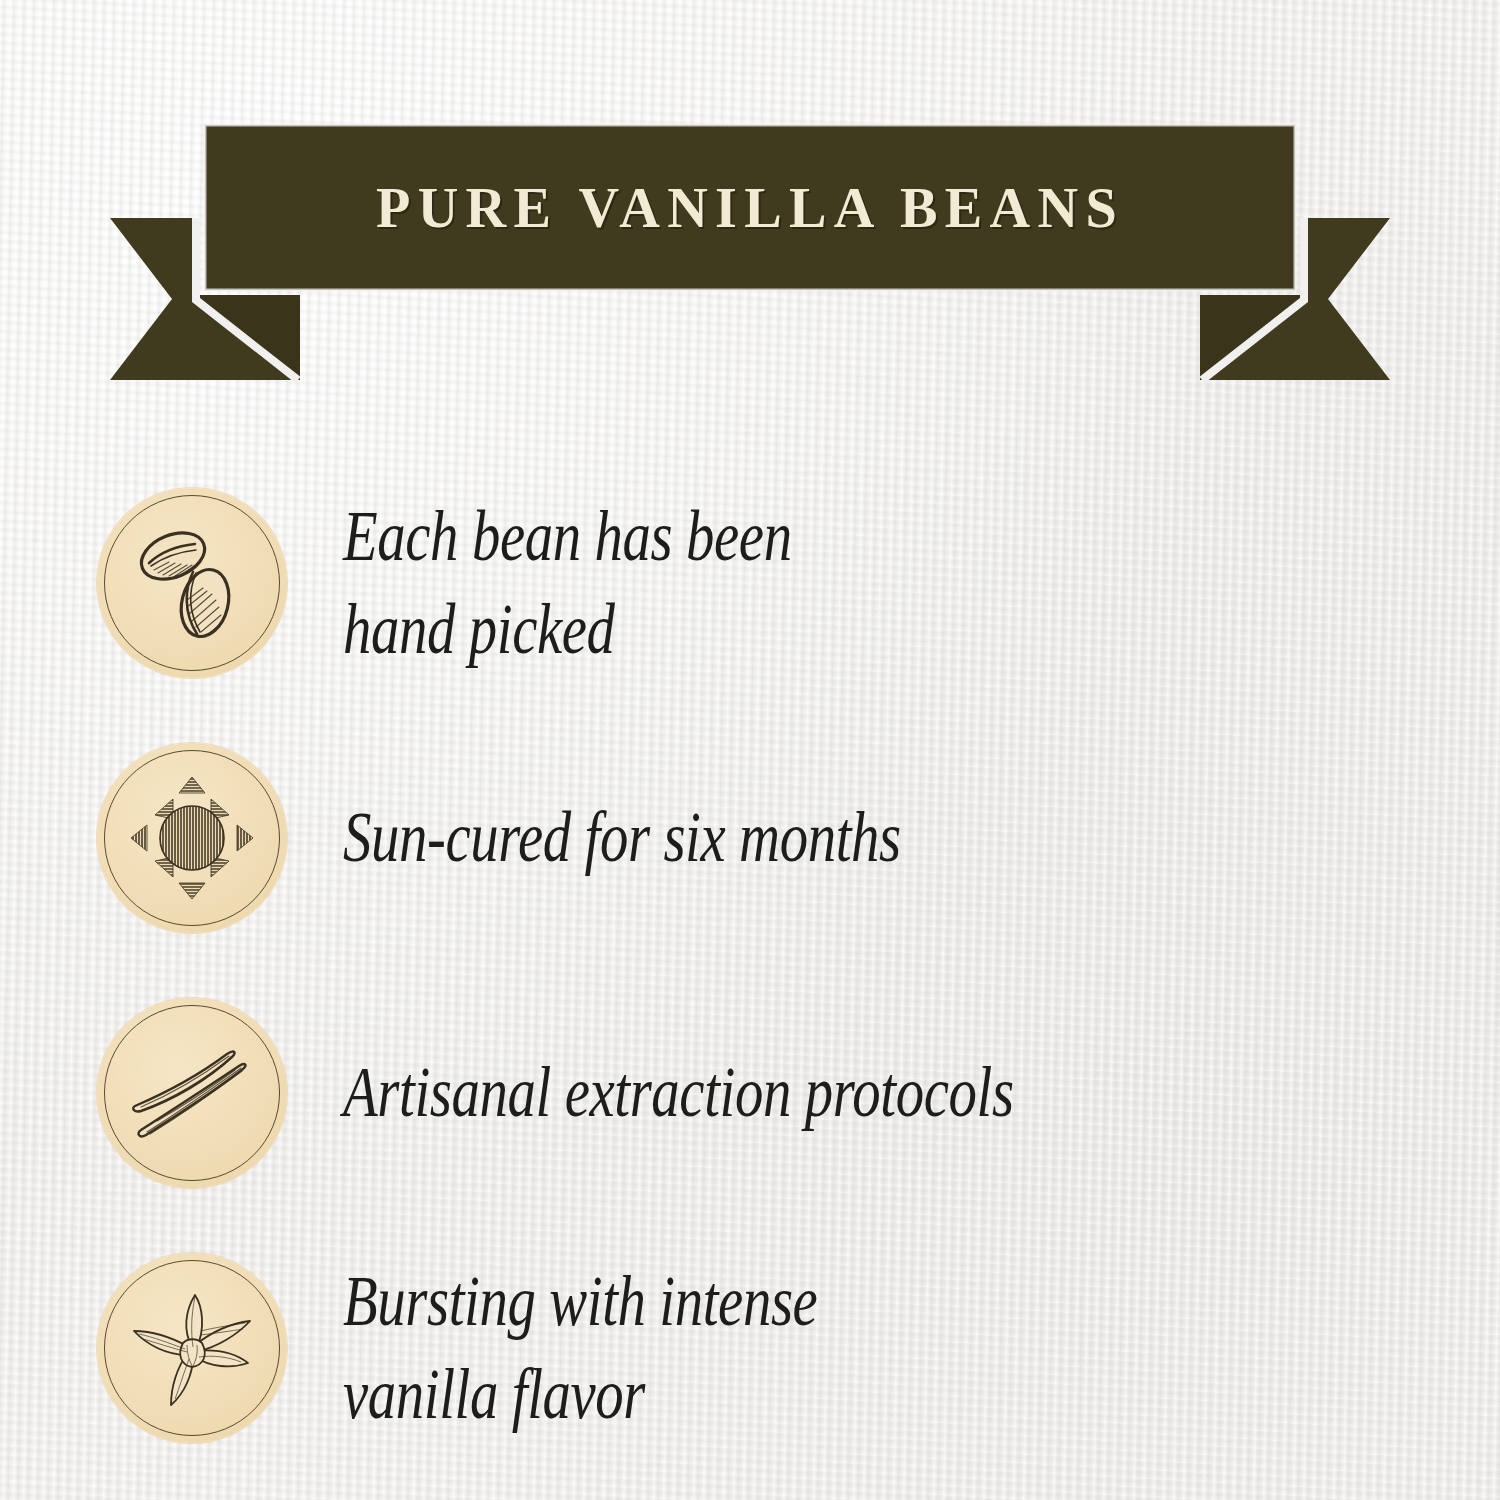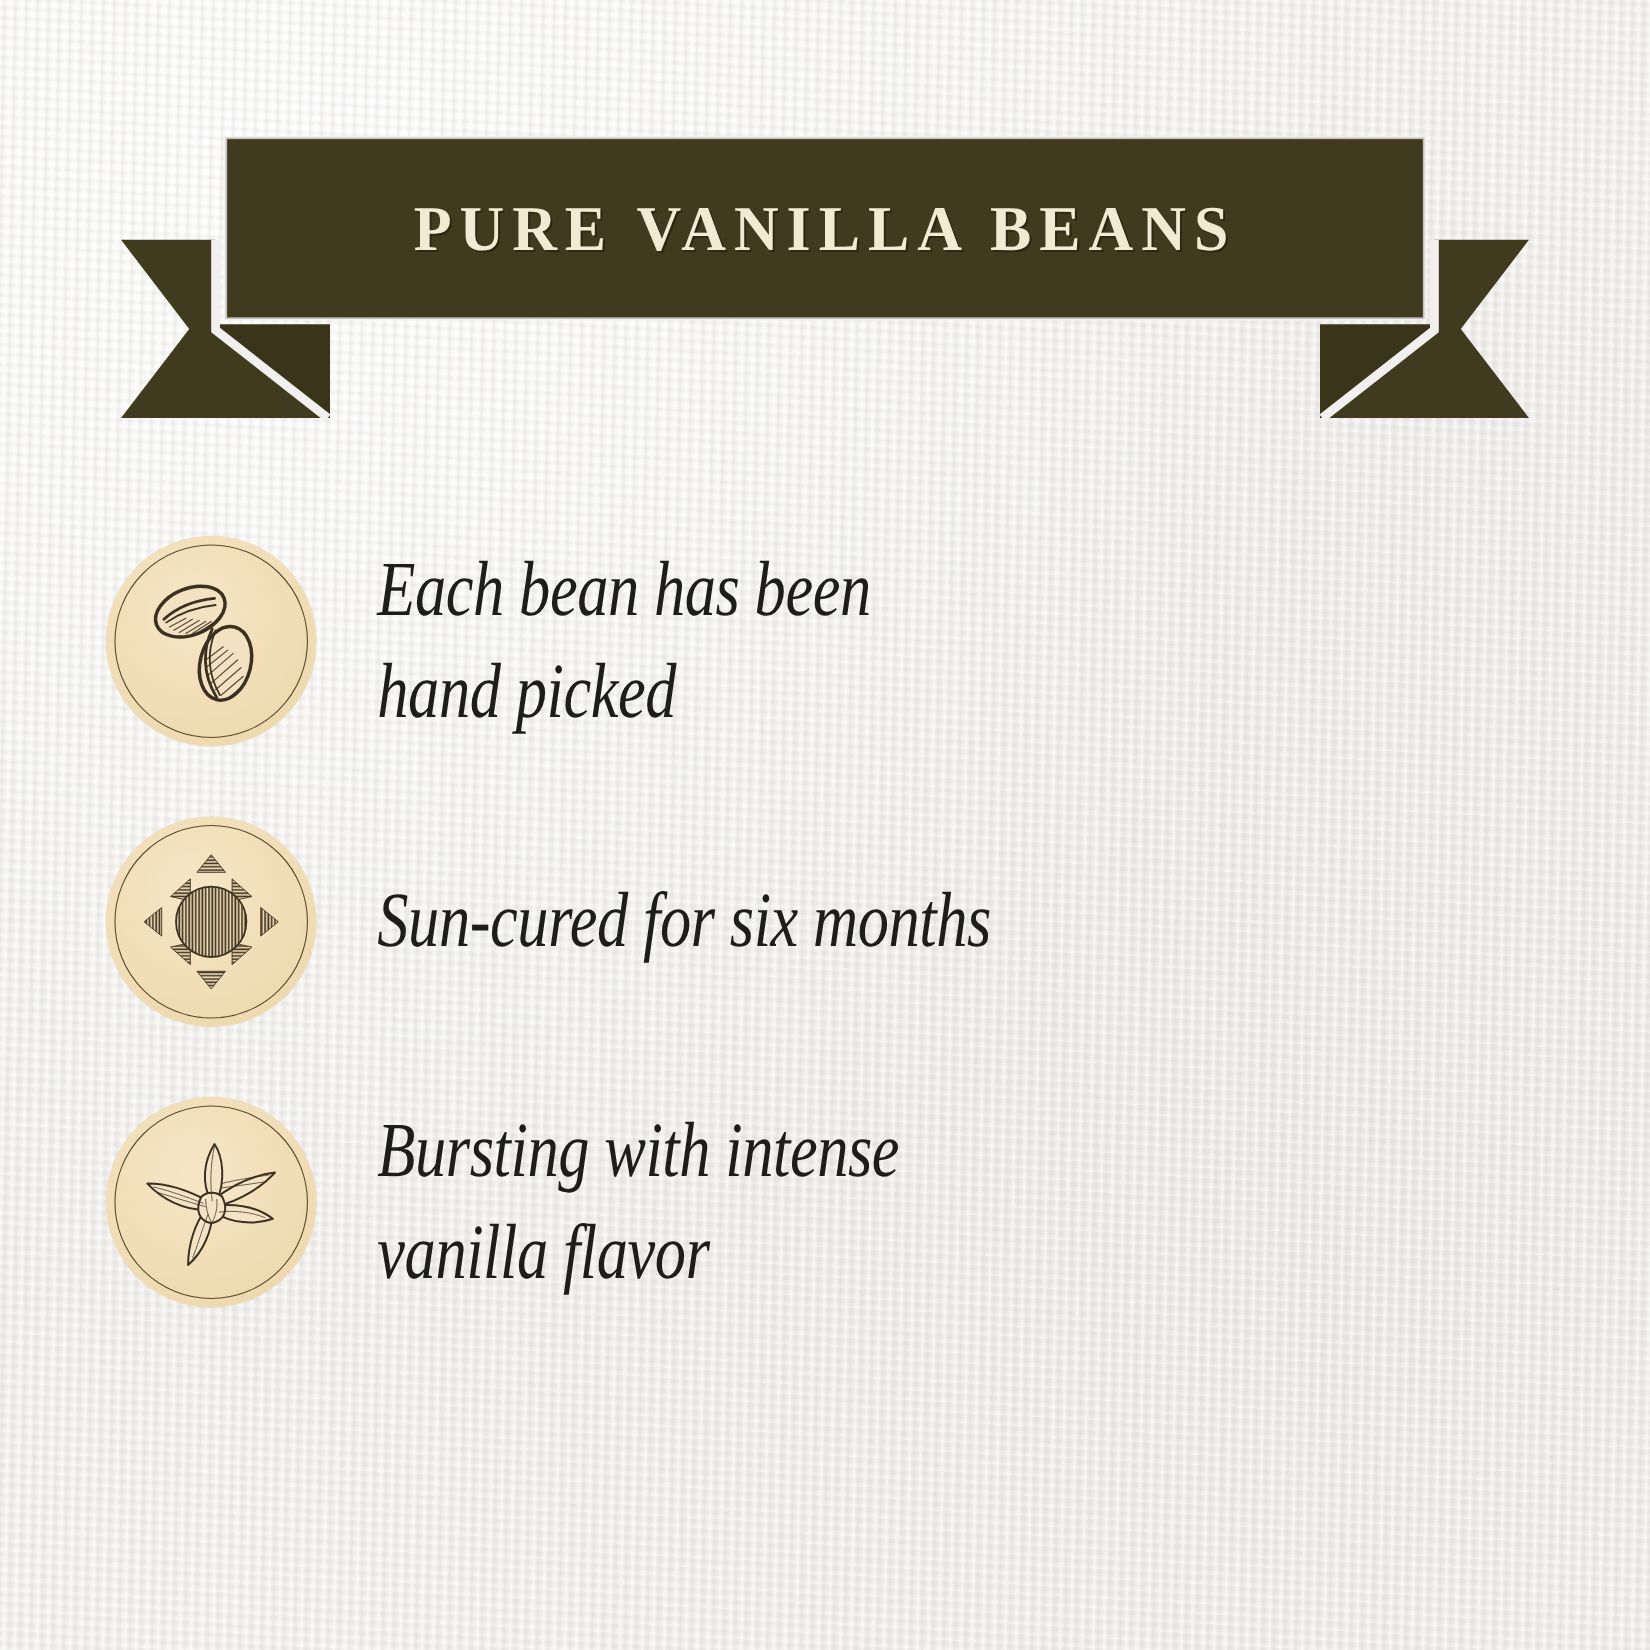--- a/index.html
+++ b/index.html
@@ -236,20 +236,42 @@
             <path d="M38,98 L56,114 L56,94 Z"></path>
             <path d="M112,98 L94,114 L94,94 Z"></path>
           </g>
 
           <circle cx="75" cy="75" r="32" fill="url(#hatchV)" stroke="#3b3120" stroke-width="1.6"></circle>
         </svg>
       </div>
       <div class="feature-text">Sun-cured for six months</div>
     </div>
 
+    <div class="feature-row">
+      <div class="feature-badge">
+        <svg class="badge-art" viewBox="0 0 150 150">
+          <g fill="#f3e2c2" stroke="#3b3120" stroke-linecap="round" stroke-linejoin="round">
+
+            <path d="M18,88 C46,76 78,60 110,36 C116,32 120,33 116,38
+                     C90,62 56,82 24,93 C17,95 14,90 18,88 Z" stroke-width="2.4"></path>
+
+            <path d="M24,112 C52,94 86,72 122,48 C128,44 131,47 126,51
+                     C92,77 56,100 29,117 C22,121 19,115 24,112 Z" stroke-width="2.4"></path>
+            <g fill="none" stroke-width="1.1" opacity="0.8">
+              <path d="M24,89 C52,77 82,60 112,38"></path>
+              <path d="M28,91 C56,80 85,63 113,41"></path>
+              <path d="M30,114 C60,95 92,73 124,50"></path>
+              <path d="M33,116 C62,98 94,76 125,53"></path>
+              <path d="M40,103 C66,88 92,71 118,52"></path>
+            </g>
+          </g>
+        </svg>
+      </div>
+      <div class="feature-text">Artisanal extraction protocols</div>
+    </div>
 
     <div class="feature-row">
       <div class="feature-badge">
         <svg class="badge-art" viewBox="0 0 150 150">
           <g fill="#f4e4c6" stroke="#3b3120" stroke-width="1.8" stroke-linecap="round" stroke-linejoin="round">
 
             <path d="M75,74 C66,58 68,38 78,22 C86,34 88,56 80,74 Z"></path>
 
             <path d="M78,72 C96,58 116,50 133,48 C120,62 100,74 82,78 Z"></path>
 

